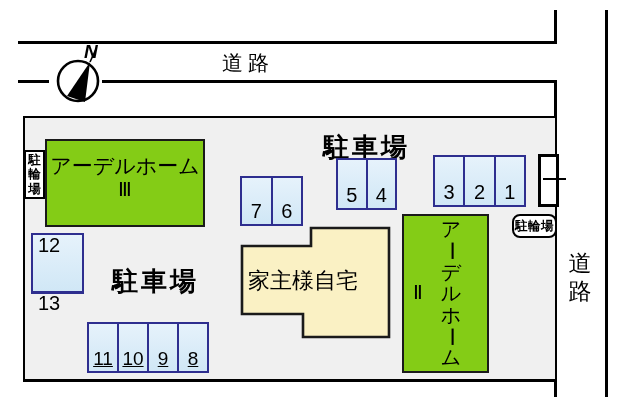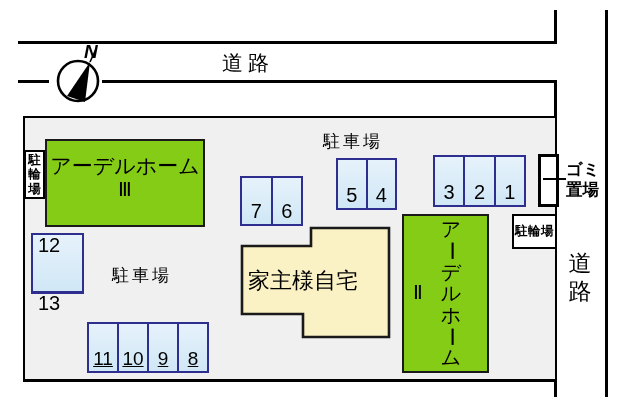--- a/index.html
+++ b/index.html
@@ -45,30 +45,30 @@
   .blk-12-13{left:31px;top:233px;width:53px;height:61px;flex-direction:column;}
   .vcell{flex:1;display:flex;align-items:center;justify-content:flex-start;
     padding-left:5px;font-size:20px;line-height:1;}
   .vcell + .vcell{border-top:2px solid #2e2e8f;margin-top:36px;}
   .blk-7-6{left:240px;top:176px;width:63px;height:50px;}
   .blk-5-4{left:336px;top:158px;width:61px;height:52px;}
   .blk-3-2-1{left:433px;top:155px;width:93px;height:52px;}
   .blk-11-8{left:87px;top:322px;width:122px;height:51px;}
   .blk-11-8 .pcell{font-size:19px;text-decoration:underline;}
   
-  .parking-label{position:absolute;font-size:17px;font-weight:400;letter-spacing:3px;white-space:nowrap;}
+  .parking-label{position:absolute;font-size:26px;font-weight:700;letter-spacing:3px;white-space:nowrap;}
   .parking-label.top{left:323px;top:130px;}
   .parking-label.left{left:112px;top:264px;}
   
   .frame-label{position:absolute;box-sizing:border-box;background:#fff;border:2px solid #000;
     display:flex;align-items:center;justify-content:center;font-weight:bold;}
   .bicycle-left{left:24px;top:150px;width:21px;height:49px;}
   .bicycle-left .col{text-align:center;font-size:12.5px;}
   .bicycle-left .col span{display:block;line-height:14.6px;}
-  .bicycle-right{left:512px;top:214px;width:45px;height:35px;font-size:12.5px;letter-spacing:0.5px;}
+  .bicycle-right{left:512px;top:214px;width:45px;height:24px;font-size:12.5px;letter-spacing:0.5px;border-radius:8px;}
   
   .gomi-box{position:absolute;left:538px;top:154px;width:21px;height:53px;box-sizing:border-box;
     background:#fff;border:3px solid #000;}
   .gomi-tick{position:absolute;left:543px;top:178px;width:23px;height:2.4px;background:#000;}
   .gomi-text{position:absolute;left:566px;top:160px;font-size:16.5px;font-weight:bold;}
   .gomi-text span{display:block;line-height:19.5px;white-space:nowrap;}
   .overlay-svg{position:absolute;left:0;top:0;pointer-events:none;}
 </style>
 </head>
 <body>
@@ -156,18 +156,14 @@
     <div class="col">
       <span>駐</span>
       <span>輪</span>
       <span>場</span>
     </div>
   </div>
   <div class="frame-label bicycle-right">駐輪場</div>
 
   <div class="gomi-box"></div>
   <div class="gomi-tick"></div>
-  <div class="gomi-text">
-    <span>ゴミ</span>
-    <span>置場</span>
-  </div>
 
 </div>
 
 </body></html>

